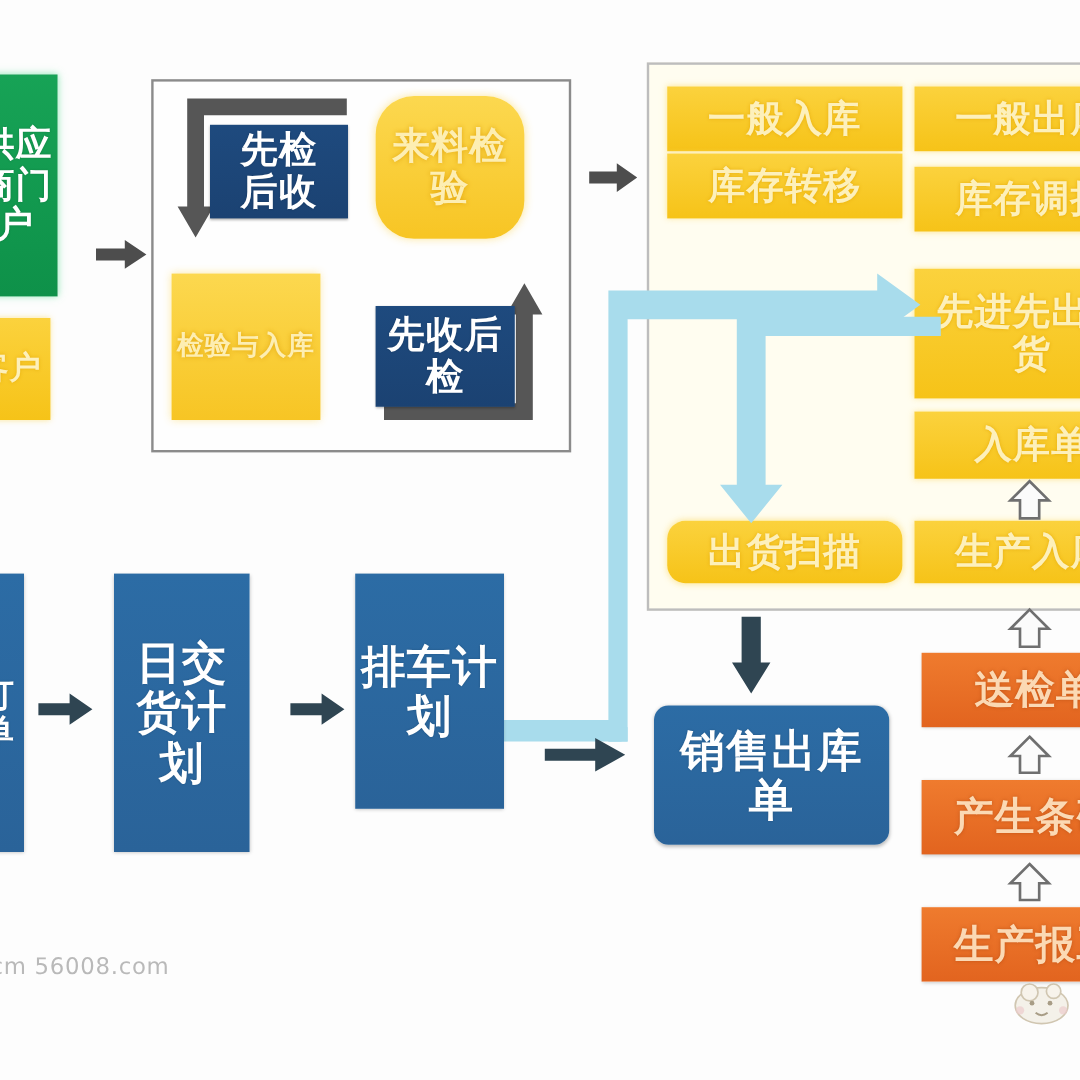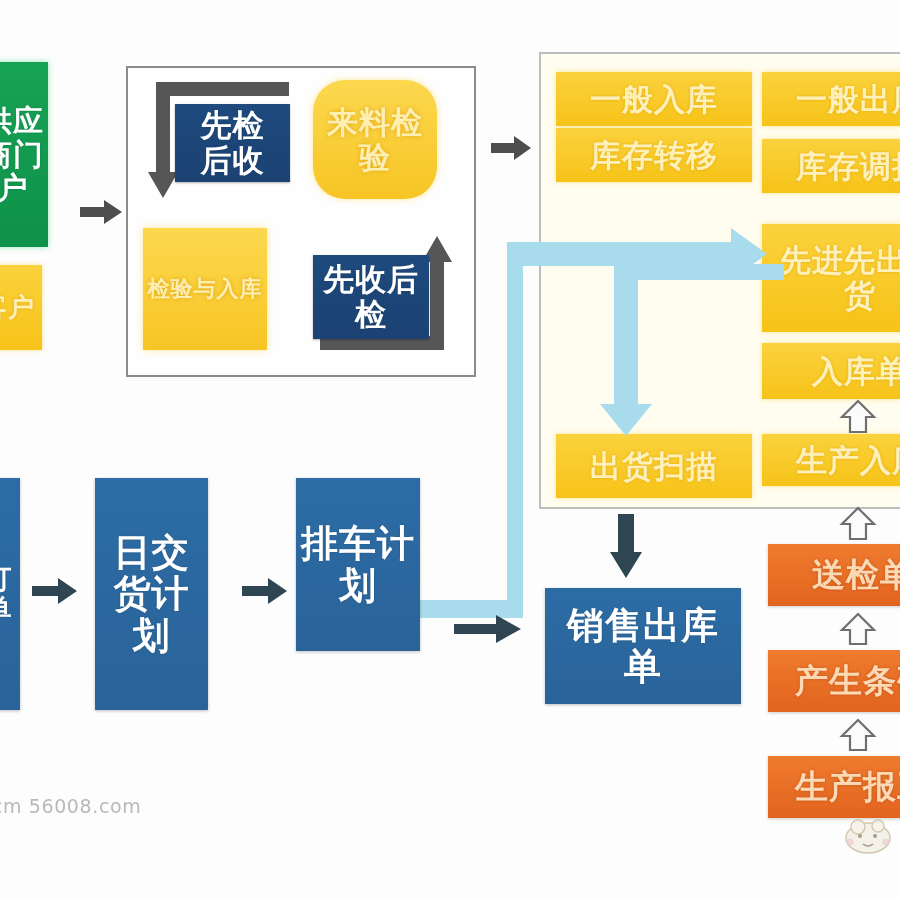--- a/index.html
+++ b/index.html
@@ -149,21 +149,21 @@
   <div class="node yellow" style="left:762px; top:72px; width:196px; height:54px; font-size:31px;">一般出库</div>
 
   <div class="node yellow" style="left:556px; top:128px; width:196px; height:54px; font-size:31px;">库存转移</div>
 
   <div class="node yellow" style="left:762px; top:139px; width:196px; height:54px; font-size:31px;">库存调拨</div>
 
   <div class="node yellow" style="left:762px; top:224px; width:196px; height:108px; font-size:31px; padding:3px;">先进先出检货</div>
 
   <div class="node yellow" style="left:762px; top:343px; width:196px; height:56px; font-size:31px;">入库单</div>
 
-  <div class="node yellow" style="left:556px; top:434px; width:196px; height:64px; font-size:31px;">出货扫描</div>
+  <div class="node yellow" style="left:556px; top:434px; width:196px; height:52px; font-size:31px;border-radius:15px;">出货扫描</div>
 
   <div class="node yellow" style="left:762px; top:434px; width:196px; height:52px; font-size:31px;">生产入库</div>
 
   <div class="arrow" style="left:838px; top:398px;">
     <svg width="40" height="38" viewBox="0 0 40 38">
       <path d="M20,3 L36,19 L28,19 L28,34 L12,34 L12,19 L4,19 Z" fill="#fbfbfb" stroke="#6f6f6f" stroke-width="2.2"></path>
     </svg>
   </div>
 
   <div class="arrow" style="left:838px; top:505px;">
@@ -200,29 +200,29 @@
   </div>
 
   <div class="node blue" style="left:95px; top:478px; width:113px; height:232px; font-size:37px; padding:4px;">日交货计划</div>
 
   <div class="arrow" style="left:240px; top:576px;">
     <svg width="50" height="30" viewBox="0 0 50 30">
       <path d="M2,10 L28,10 L28,2 L47,15 L28,28 L28,20 L2,20 Z" fill="#2f4552"></path>
     </svg>
   </div>
 
-  <div class="node blue" style="left:296px; top:478px; width:124px; height:173px; font-size:37px; padding:4px;">排车计划</div>
+  <div class="node blue" style="left:296px; top:478px; width:124px; height:196px; font-size:37px; padding:4px;">排车计划</div>
 
   <div class="arrow" style="left:452px; top:613px;">
     <svg width="72" height="32" viewBox="0 0 72 32">
       <path d="M2,11 L44,11 L44,2 L69,16 L44,30 L44,21 L2,21 Z" fill="#2f4552"></path>
     </svg>
   </div>
 
-  <div class="node blue" style="left:545px; top:588px; width:196px; height:116px; font-size:37px; padding:4px;">销售出库单</div>
+  <div class="node blue" style="left:545px; top:588px; width:196px; height:116px; font-size:37px; padding:4px;border-radius:12px;">销售出库单</div>
 
   <div class="arrow" style="left:608px; top:512px;">
     <svg width="36" height="68" viewBox="0 0 36 68">
       <path d="M10,2 L26,2 L26,40 L34,40 L18,66 L2,40 L10,40 Z" fill="#2f4552"></path>
     </svg>
   </div>
 
   <div class="node orange" style="left:768px; top:544px; width:190px; height:62px; font-size:33px;">送检单</div>
 
   <div class="arrow" style="left:838px; top:612px;">

